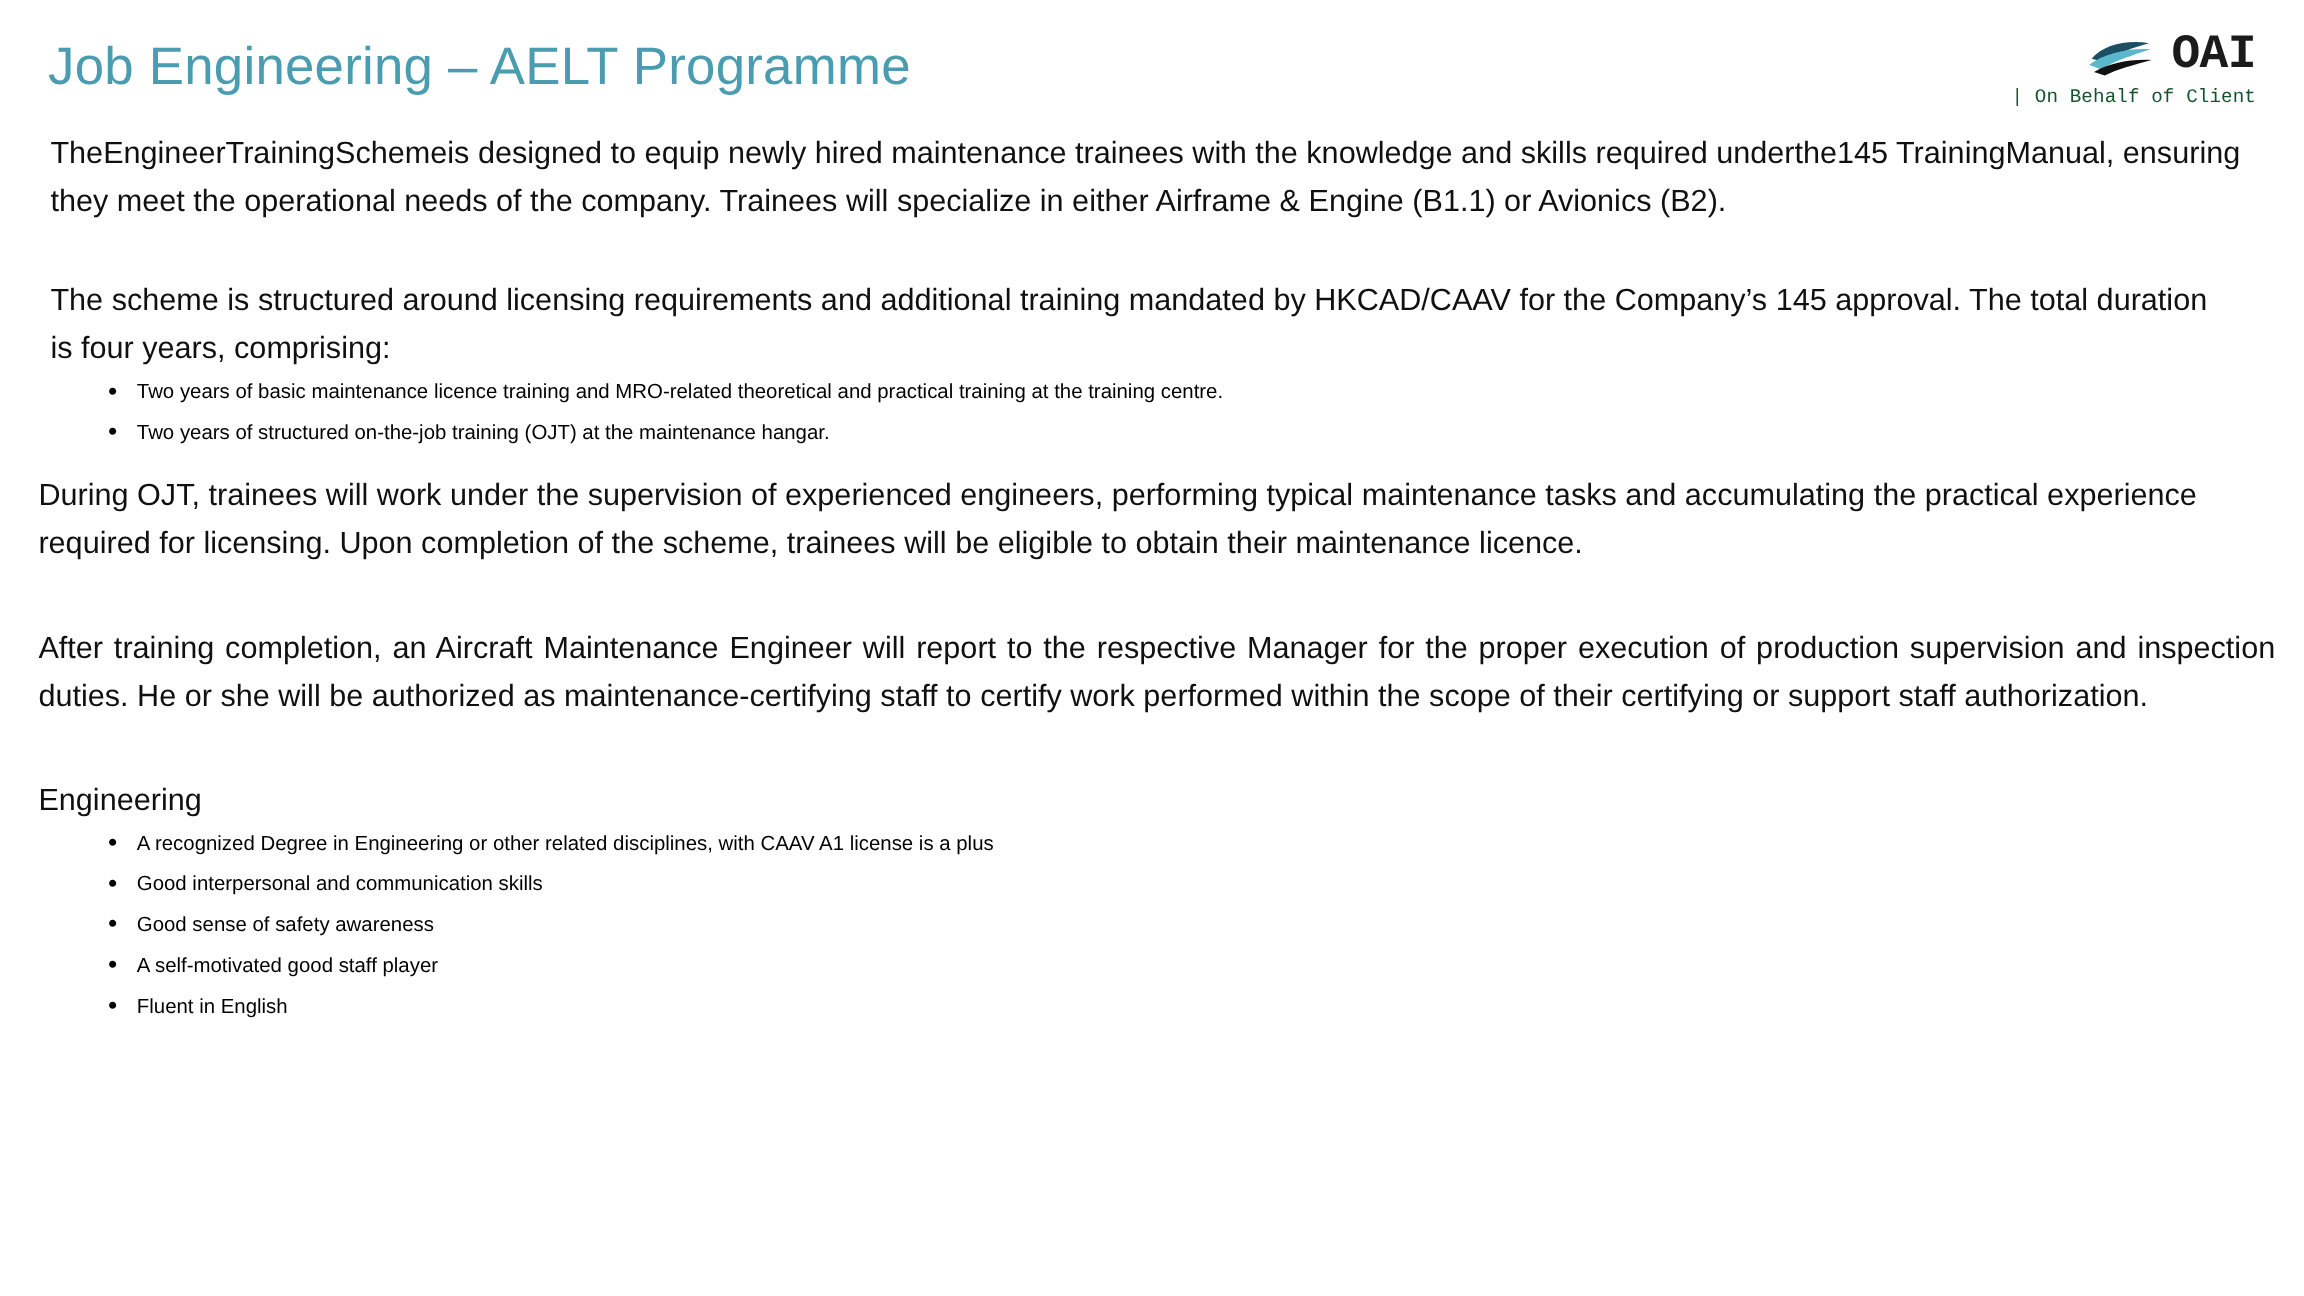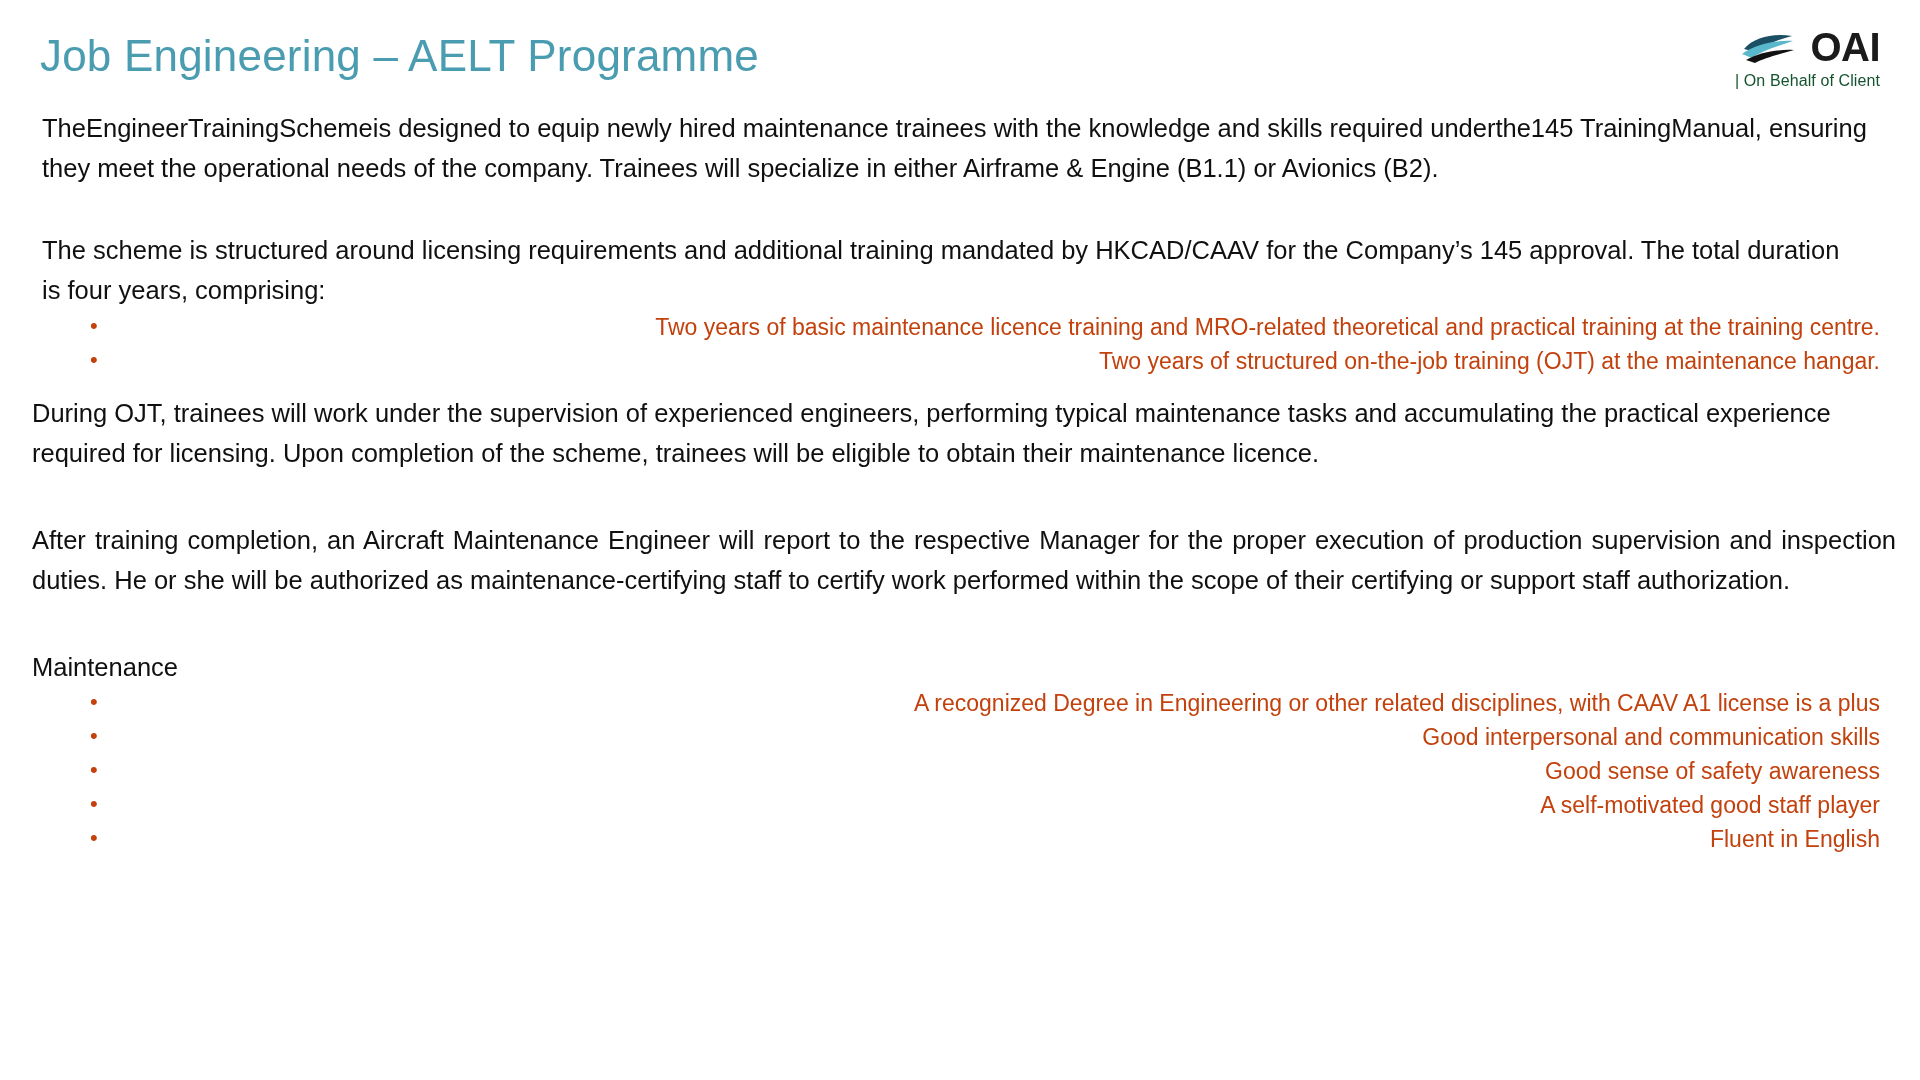--- a/index.html
+++ b/index.html
@@ -37,20 +37,21 @@
     font-weight: 400;
     letter-spacing: 0.2px;
     white-space: nowrap;
   }
   .logo-block {
     position: absolute;
     right: 40px;
     top: 24px;
     text-align: right;
     width: 320px;
+    font-family: Liberation Mono, monospace;
   }
   .logo-row {
     display: flex;
     align-items: center;
     justify-content: flex-end;
     gap: 8px;
     height: 46px;
   }
   .logo-mark {
     width: 62px;
@@ -98,24 +99,23 @@
     top: 122px;
   }
   ul.bullets {
     margin: 0;
     padding: 0;
     list-style: none;
   }
   ul.bullets li {
     position: relative;
     padding-left: 34px;
-    font-size: 23px;
+    font-size: 17px;
     line-height: 34px;
-    color: #c2410c;
-    text-align: right;
+    color: #000000;
   }
   ul.bullets li::before {
     content: "\2022";
     position: absolute;
     left: 10px;
     top: -1px;
     font-size: 22px;
     line-height: 34px;
   }
   .b1 {
@@ -189,21 +189,21 @@
 
     <ul class="bullets b1">
       <li>Two years of basic maintenance licence training and MRO-related theoretical and practical training at the training centre.</li>
       <li>Two years of structured on-the-job training (OJT) at the maintenance hangar.</li>
     </ul>
 
     <p class="para p3">During OJT, trainees will work under the supervision of experienced engineers, performing typical maintenance tasks and accumulating the practical experience required for licensing. Upon completion of the scheme, trainees will be eligible to obtain their maintenance licence.</p>
 
     <p class="para p4">After training completion, an Aircraft Maintenance Engineer will report to the respective Manager for the proper execution of production supervision and inspection duties. He or she will be authorized as maintenance-certifying staff to certify work performed within the scope of their certifying or support staff authorization.</p>
 
-    <div class="req-title">Maintenance</div>
+    <div class="req-title">Engineering</div>
 
     <ul class="bullets b2">
       <li>A recognized Degree in Engineering or other related disciplines, with CAAV A1 license is a plus</li>
       <li>Good interpersonal and communication skills</li>
       <li>Good sense of safety awareness</li>
       <li>A self-motivated good staff player</li>
       <li>Fluent in English</li>
     </ul>
 
   </div>

